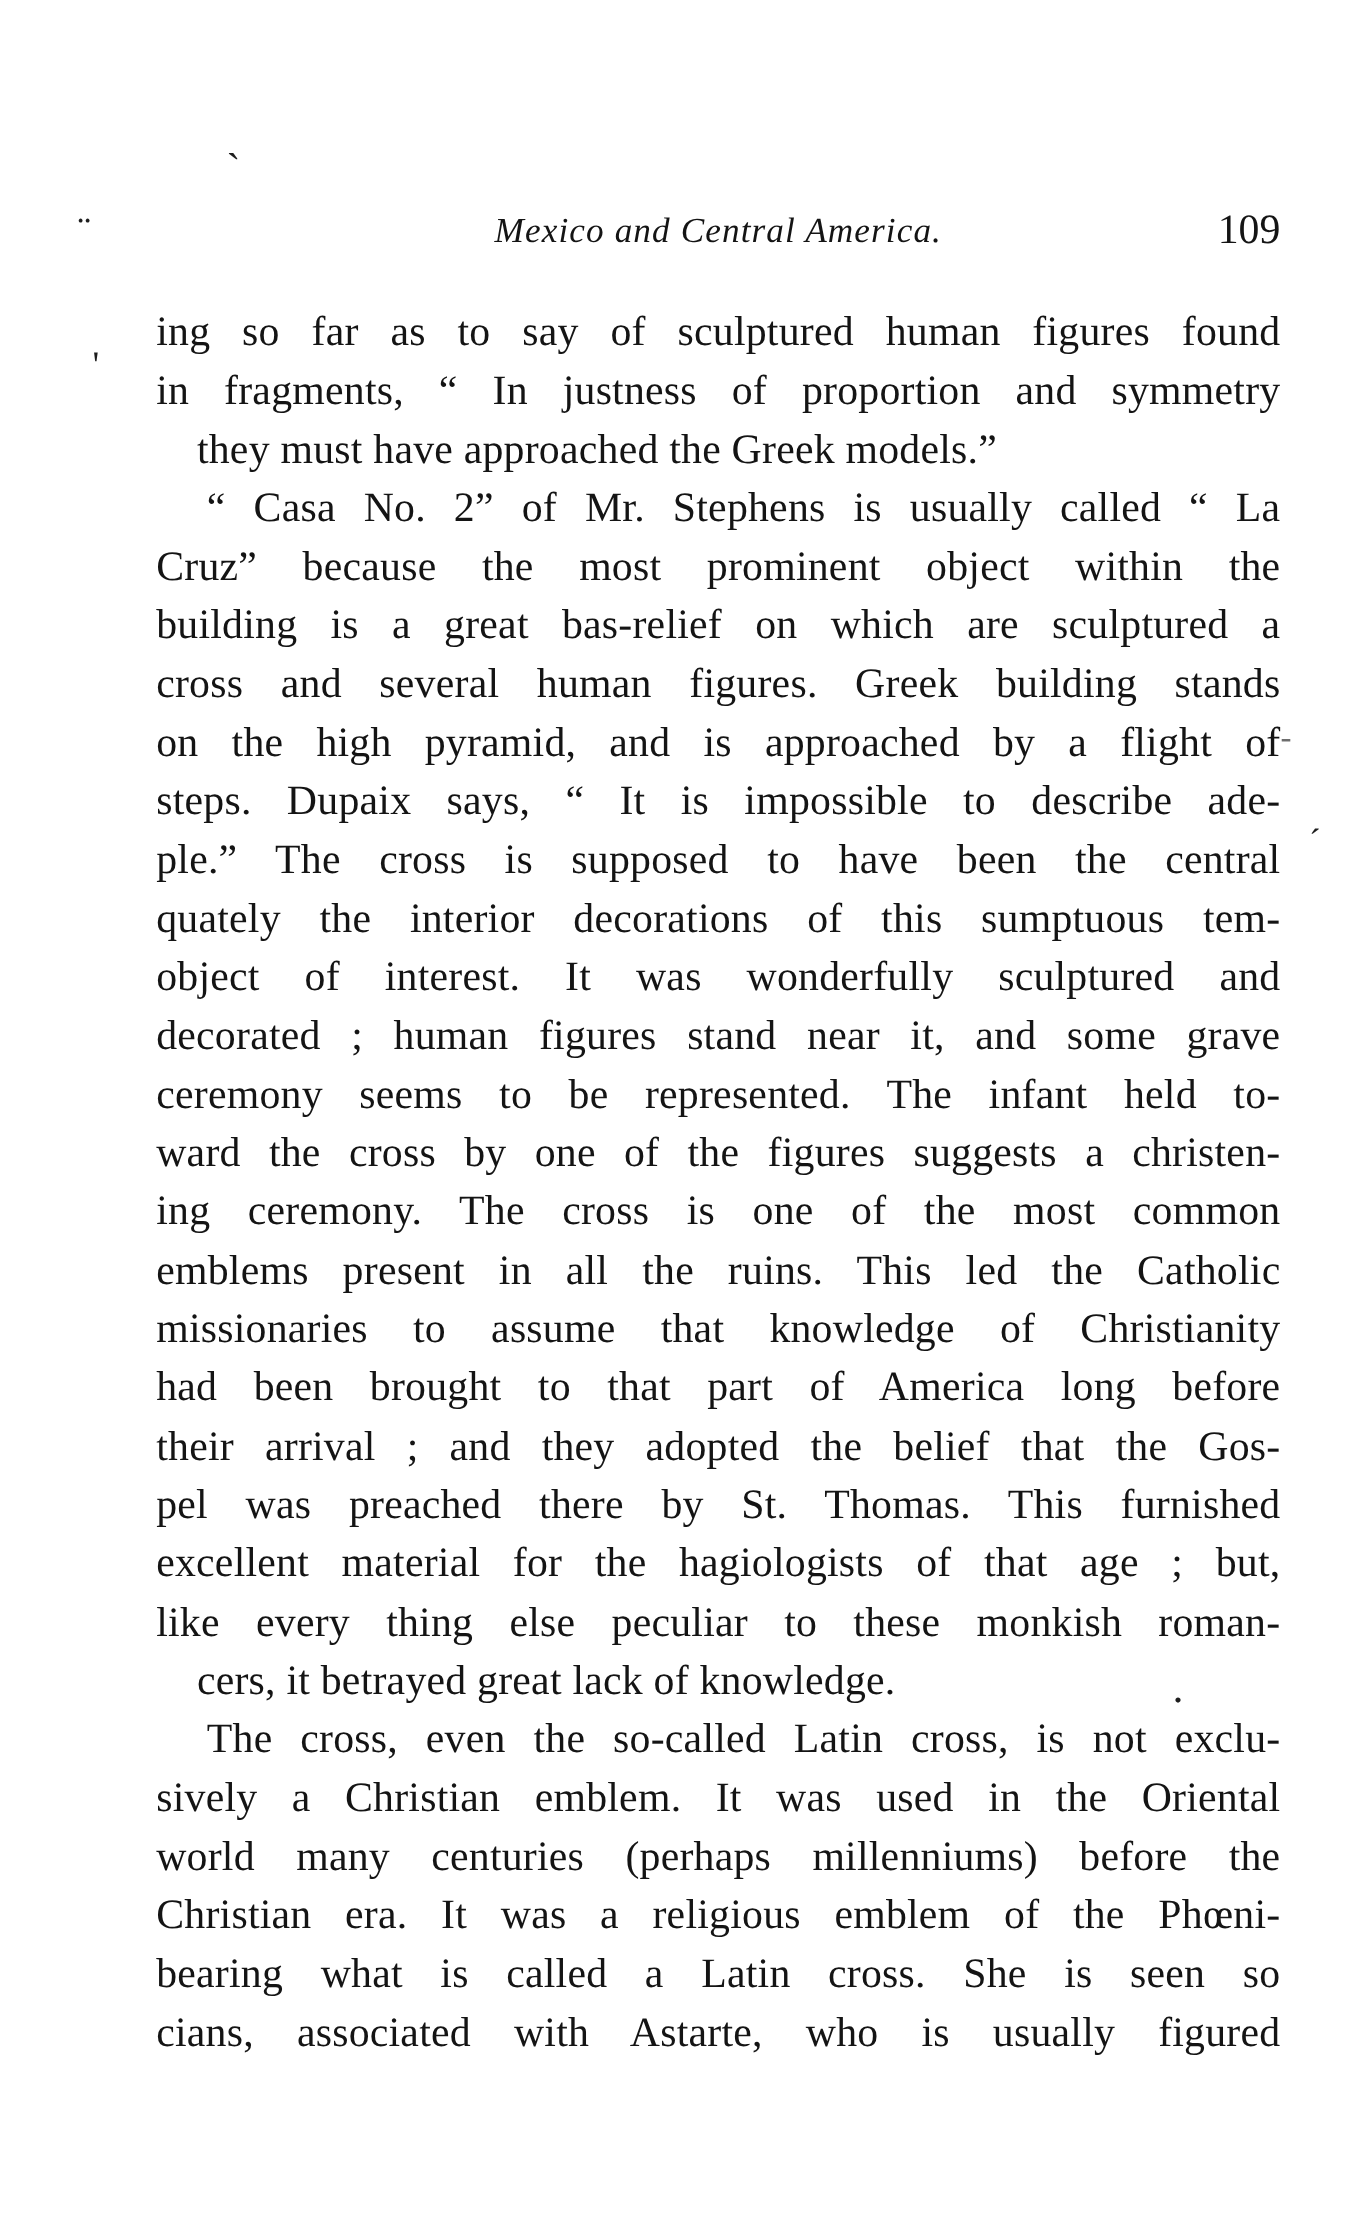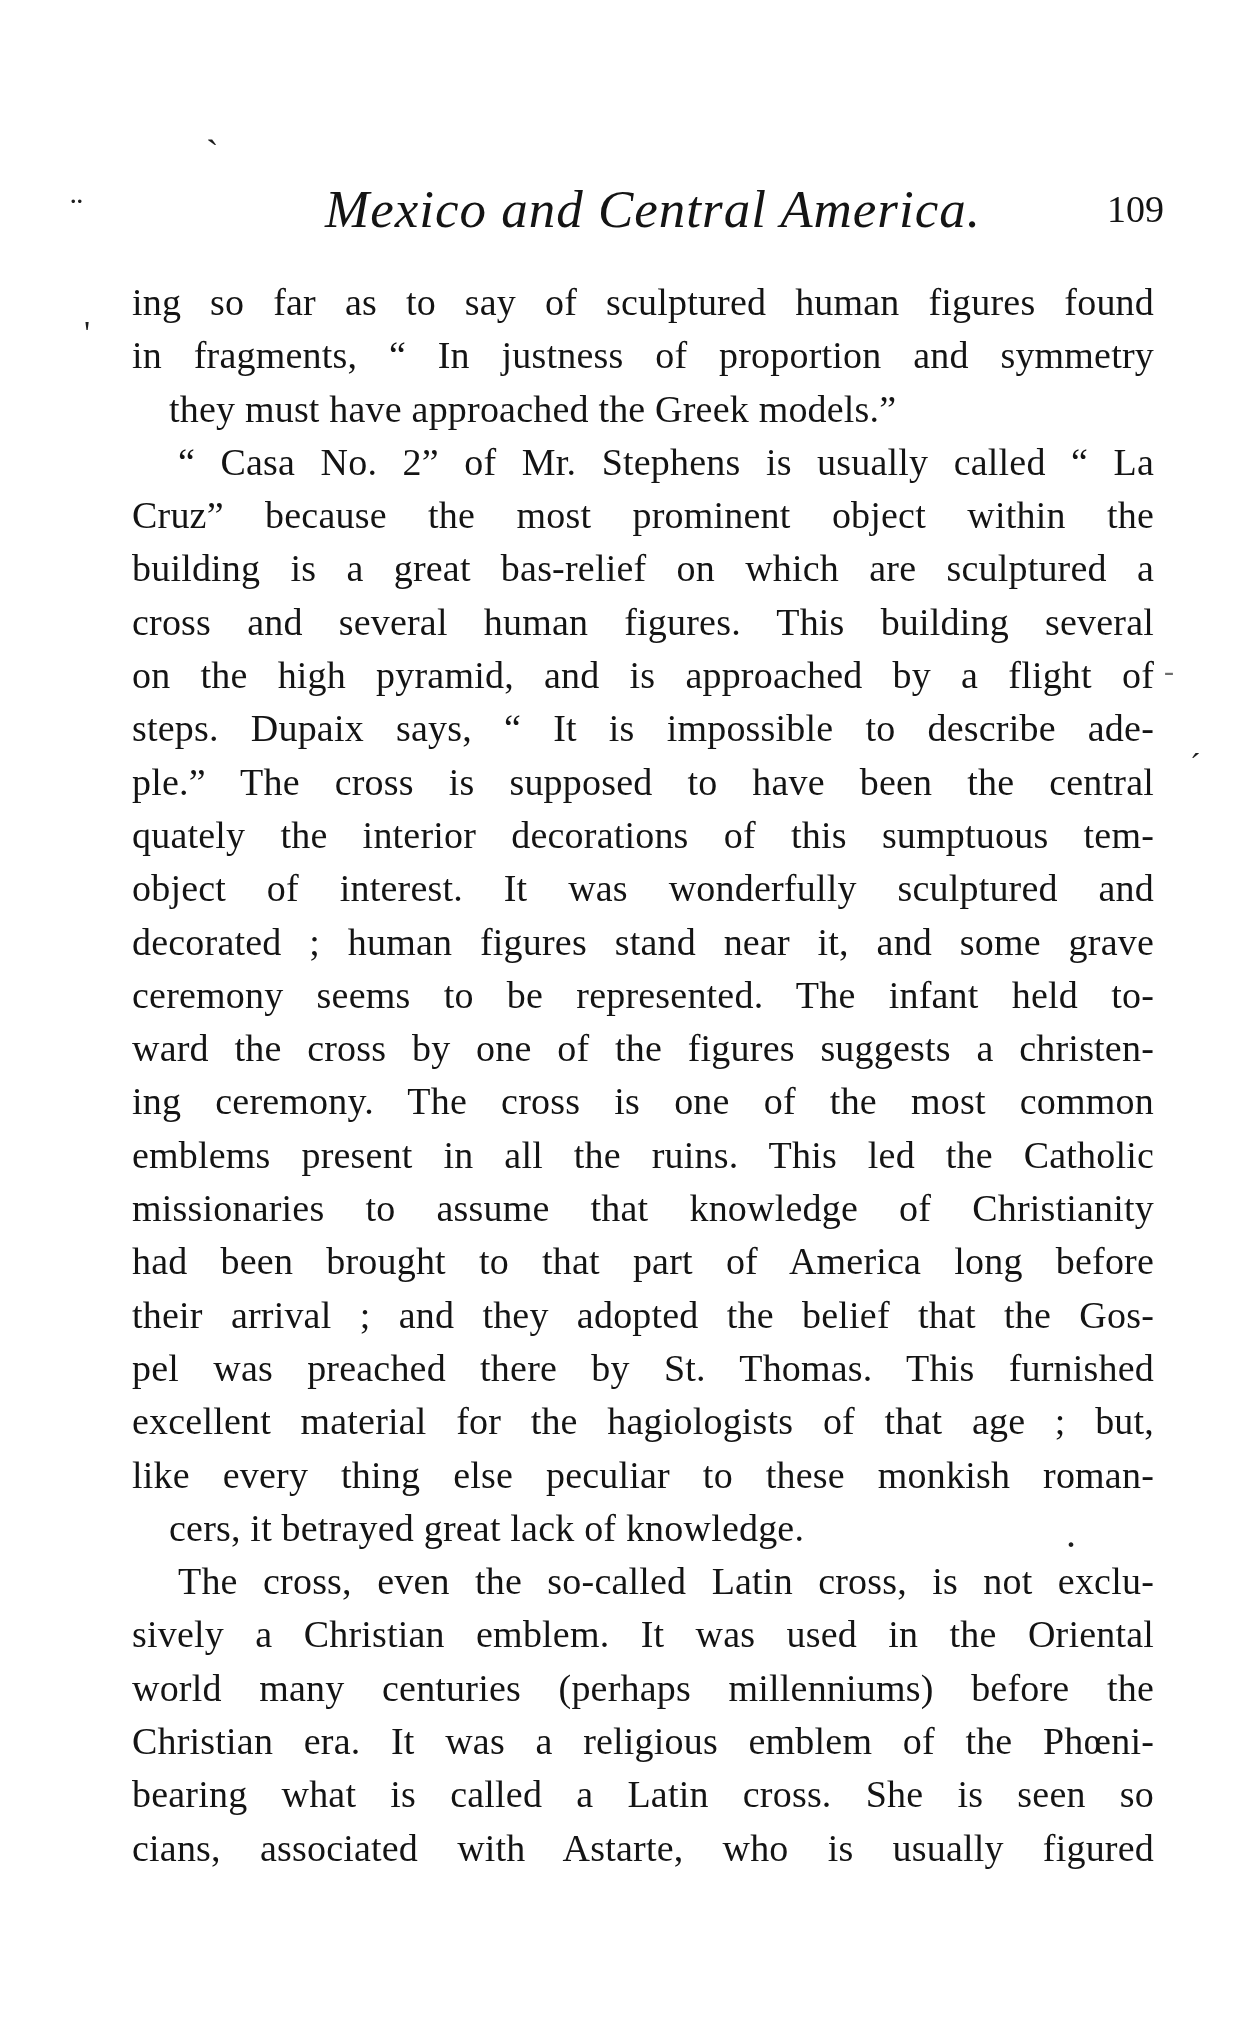--- a/index.html
+++ b/index.html
@@ -22,36 +22,36 @@
     position: absolute;
     left: 142px;
     top: 184px;
     width: 1022px;
     height: 56px;
   }
   .title {
     display: block;
     text-align: center;
     font-style: italic;
-    font-size: 53px;
+    font-size: 32px;
     letter-spacing: 1px;
     line-height: 50px;
     white-space: nowrap;
   }
   .pagenum {
     position: absolute;
     right: 0;
     top: 2px;
     font-size: 38px;
     line-height: 46px;
   }
   
   .body-text {
     position: absolute;
-    left: 132px;
+    left: 142px;
     top: 276px;
     width: 1022px;
     font-size: 38px;
     line-height: 53.3px;
     letter-spacing: 0.2px;
   }
   .line {
     text-align: justify;
     text-align-last: justify;
     height: 53.3px;
@@ -92,21 +92,21 @@
     <span class="pagenum">109</span>
   </div>
 
   <div class="body-text">
       <div class="line">ing so far as to say of sculptured human figures found</div>
       <div class="line">in fragments, “ In justness of proportion and symmetry</div>
       <div class="line last">they must have approached the Greek models.”</div>
       <div class="line indent">“ Casa No. 2” of Mr. Stephens is usually called “ La</div>
       <div class="line">Cruz” because the most prominent object within the</div>
       <div class="line">building is a great bas-relief on which are sculptured a</div>
-      <div class="line">cross and several human figures. This building several</div>
+      <div class="line">cross and several human figures. Greek building stands</div>
       <div class="line">on the high pyramid, and is approached by a flight of</div>
       <div class="line">steps. Dupaix says, “ It is impossible to describe ade-</div>
       <div class="line">ple.” The cross is supposed to have been the central</div>
       <div class="line">quately the interior decorations of this sumptuous tem-</div>
       <div class="line">object of interest. It was wonderfully sculptured and</div>
       <div class="line">decorated ; human figures stand near it, and some grave</div>
       <div class="line">ceremony seems to be represented. The infant held to-</div>
       <div class="line">ward the cross by one of the figures suggests a christen-</div>
       <div class="line">ing ceremony. The cross is one of the most common</div>
       <div class="line">emblems present in all the ruins. This led the Catholic</div>

